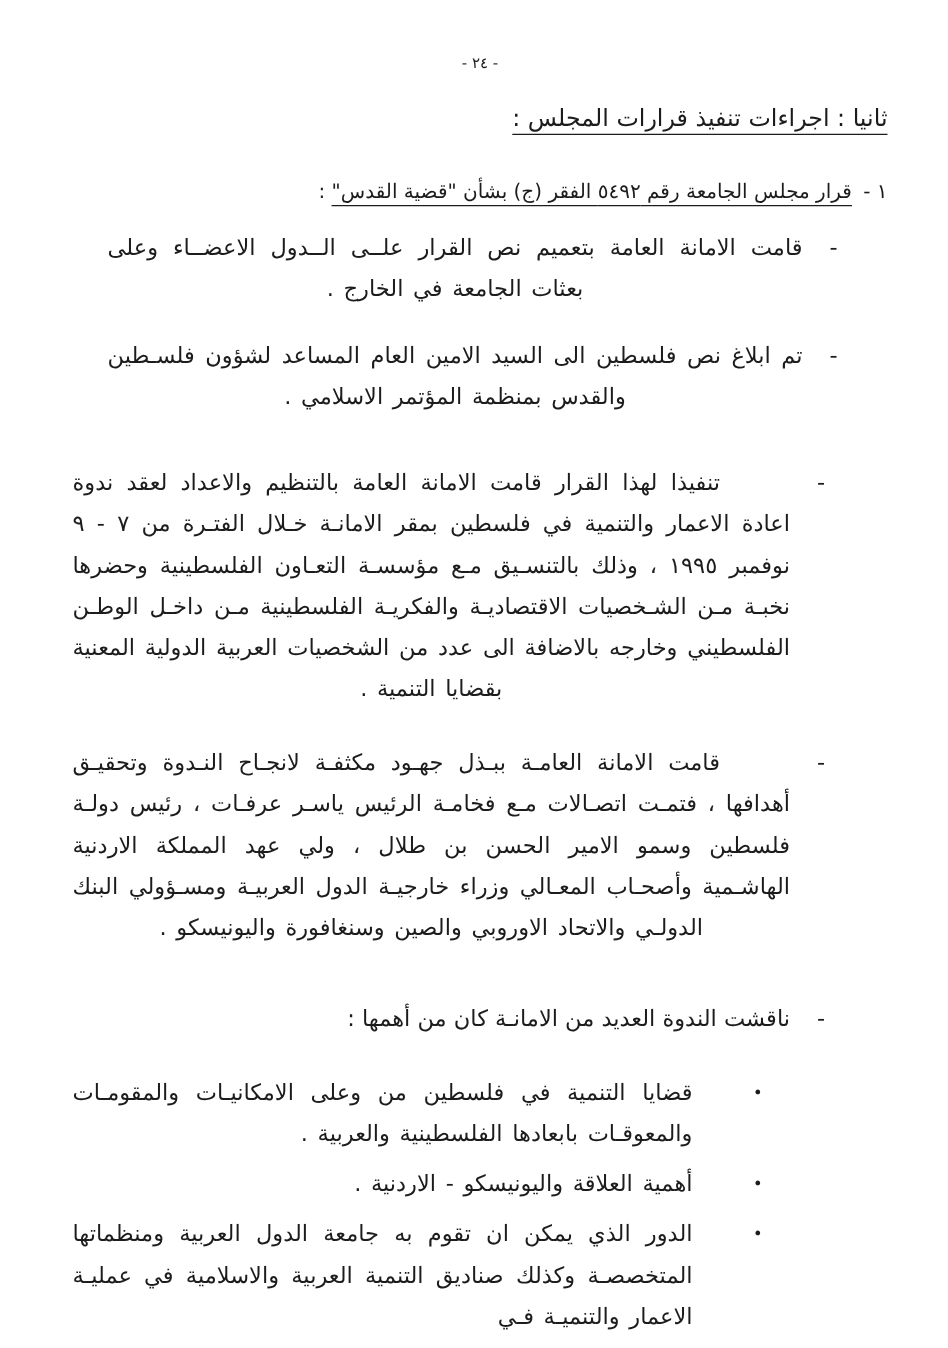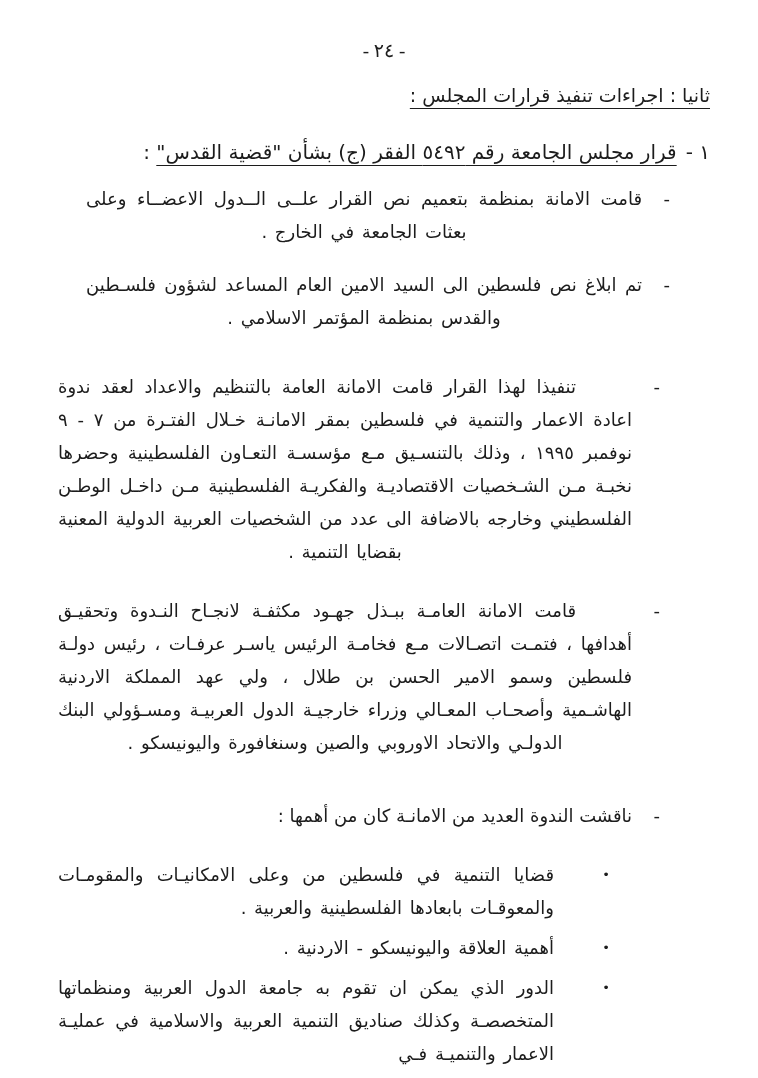--- a/index.html
+++ b/index.html
@@ -6,25 +6,25 @@
   body {
     width:758px; height:1078px; overflow:hidden;
     background:#ffffff; color:#1c1c1c;
     font-family:"DejaVu Sans", sans-serif;
     font-size:18px; line-height:33px;
     -webkit-font-smoothing:antialiased;
   }
   .content { direction:rtl; padding:34px 48px 0 58px; }
   .u { text-decoration:underline; text-underline-offset:6px; text-decoration-thickness:1px; }
 
-  .page-number { text-align:center; margin:0 0 12px 0; font-size:19px; letter-spacing:1px;font-family:Liberation Serif, serif; }
+  .page-number { text-align:center; margin:0 0 12px 0; font-size:12px; letter-spacing:1px; }
 
   .section-heading { font-size:19px; margin:0 0 24px 0; text-align:right; }
 
-  .item-title { font-size:20px; text-align:right; white-space:nowrap; }
+  .item-title { font-size:16px; text-align:right; white-space:nowrap; }
   .item-num { margin-left:9px; }
 
   .para { display:flex; direction:rtl; }
   .pdash { flex:0 0 28px; }
   .ptext { flex:1 1 auto; text-align:justify; text-align-last:center; word-spacing:2px; }
   .ptext-intro { flex:1 1 auto; text-align:right; }
 
   #item1 { margin-top:16px; }
   #item1 .item-title { margin-bottom:13px; }
   #item1 .para { margin:0 40px 20px 28px; }
@@ -50,21 +50,21 @@
   <div class="page-number">- ٢٤ -</div>
 
   <div class="section-heading u">ثانيا : اجراءات تنفيذ قرارات المجلس :</div>
 
   <section id="item1">
     <div class="item-title">
       <span class="item-num">١ -</span><span class="u">قرار مجلس الجامعة رقم ٥٤٩٢ الفقر (ج)  بشأن "قضية القدس"</span><span> :</span>
     </div>
     <div class="para first">
       <span class="pdash">-</span>
-      <div class="ptext">قامت الامانة بمنظمة بتعميم نص القرار علــى الــدول الاعضــاء وعلى بعثات الجامعة في الخارج .</div>
+      <div class="ptext">قامت الامانة العامة بتعميم نص القرار علــى الــدول الاعضــاء وعلى بعثات الجامعة في الخارج .</div>
     </div>
     <div class="para last">
       <span class="pdash">-</span>
       <div class="ptext">تم ابلاغ نص فلسطين الى السيد الامين العام المساعد لشؤون  فلسـطين والقدس بمنظمة المؤتمر الاسلامي .</div>
     </div>
   </section>
 
   <section id="item2">
 
     <div class="para">

